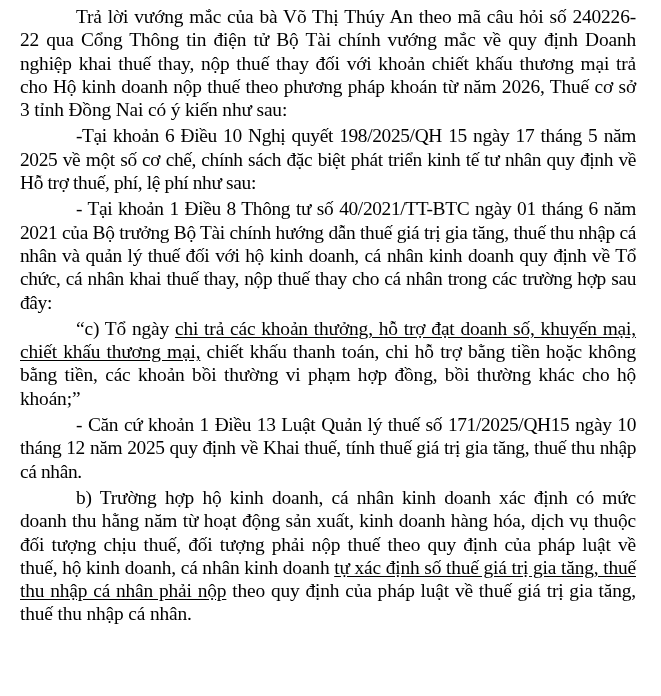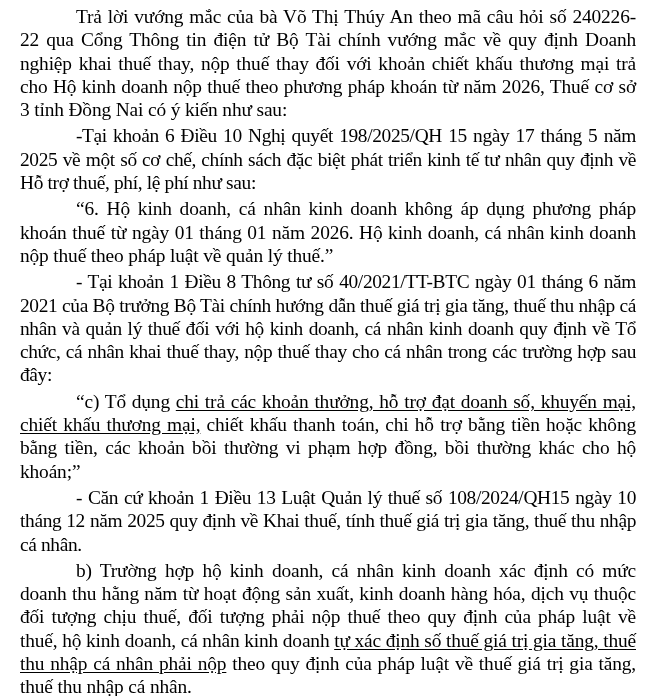--- a/index.html
+++ b/index.html
@@ -41,23 +41,22 @@
 </style>
 </head>
 <body>
 
 <div class="page">
 
   <p class="para"><span>Trả lời vướng mắc của bà Võ Thị Thúy An theo mã câu hỏi số 240226-22 qua Cổng Thông tin điện tử Bộ Tài chính vướng mắc về quy định Doanh nghiệp khai thuế thay, nộp thuế thay đối với khoản chiết khấu thương mại trả cho Hộ kinh doanh nộp thuế theo phương pháp khoán từ năm 2026, Thuế cơ sở 3 tỉnh Đồng Nai có ý kiến như sau:</span></p>
 
   <p class="para bold"><span>-Tại khoản 6 Điều 10 Nghị quyết 198/2025/QH 15 ngày 17 tháng 5 năm 2025 về một số cơ chế, chính sách đặc biệt phát triển kinh tế tư nhân quy định về Hỗ trợ thuế, phí, lệ phí như sau:</span></p>
 
-  <p class="para"><span>“6. Hộ kinh doanh, cá nhân kinh doanh không áp dụng phương pháp khoán thuế từ ngày 01 tháng 01 năm 2026. Hộ kinh doanh, cá nhân kinh doanh nộp thuế theo pháp luật về quản lý thuế.”</span></p>
 
   <p class="para bold"><span>- Tại khoản 1 Điều 8 Thông tư số 40/2021/TT-BTC ngày 01 tháng 6 năm 2021 của Bộ trưởng Bộ Tài chính hướng dẫn thuế giá trị gia tăng, thuế thu nhập cá nhân và quản lý thuế đối với hộ kinh doanh, cá nhân kinh doanh quy định về Tổ chức, cá nhân khai thuế thay, nộp thuế thay cho cá nhân trong các trường hợp sau đây:</span></p>
 
-  <p class="para"><span>“c) Tổ dụng </span><span class="u">chi trả các khoản thưởng, hỗ trợ đạt doanh số, khuyến mại, chiết khấu thương mại,</span><span> chiết khấu thanh toán, chi hỗ trợ bằng tiền hoặc không bằng tiền, các khoản bồi thường vi phạm hợp đồng, bồi thường khác cho hộ khoán;”</span></p>
+  <p class="para"><span>“c) Tổ ngày </span><span class="u">chi trả các khoản thưởng, hỗ trợ đạt doanh số, khuyến mại, chiết khấu thương mại,</span><span> chiết khấu thanh toán, chi hỗ trợ bằng tiền hoặc không bằng tiền, các khoản bồi thường vi phạm hợp đồng, bồi thường khác cho hộ khoán;”</span></p>
 
-  <p class="para bold"><span>- Căn cứ khoản 1 Điều 13 Luật Quản lý thuế số 108/2024/QH15 ngày 10 tháng 12 năm 2025 quy định về Khai thuế, tính thuế giá trị gia tăng, thuế thu nhập cá nhân.</span></p>
+  <p class="para bold"><span>- Căn cứ khoản 1 Điều 13 Luật Quản lý thuế số 171/2025/QH15 ngày 10 tháng 12 năm 2025 quy định về Khai thuế, tính thuế giá trị gia tăng, thuế thu nhập cá nhân.</span></p>
 
   <p class="para"><span>b) Trường hợp hộ kinh doanh, cá nhân kinh doanh xác định có mức doanh thu hằng năm từ hoạt động sản xuất, kinh doanh hàng hóa, dịch vụ thuộc đối tượng chịu thuế, đối tượng phải nộp thuế theo quy định của pháp luật về thuế, hộ kinh doanh, cá nhân kinh doanh </span><span class="u">tự xác định số thuế giá trị gia tăng, thuế thu nhập cá nhân phải nộp</span><span> theo quy định của pháp luật về thuế giá trị gia tăng, thuế thu nhập cá nhân.</span></p>
 
 </div>
 
 </body></html>

